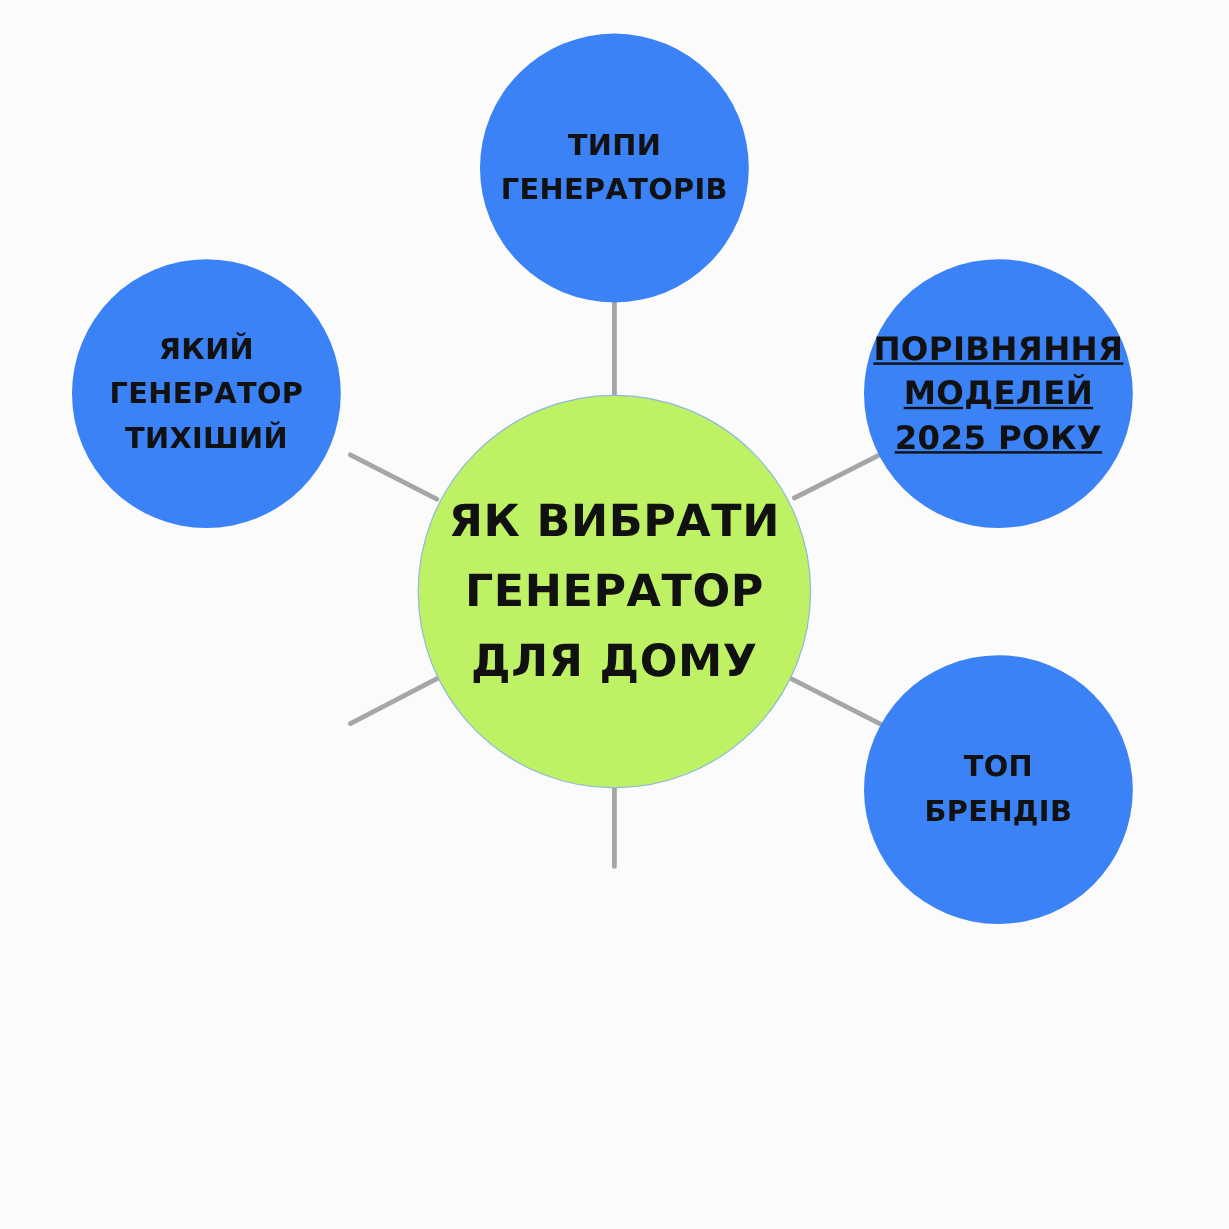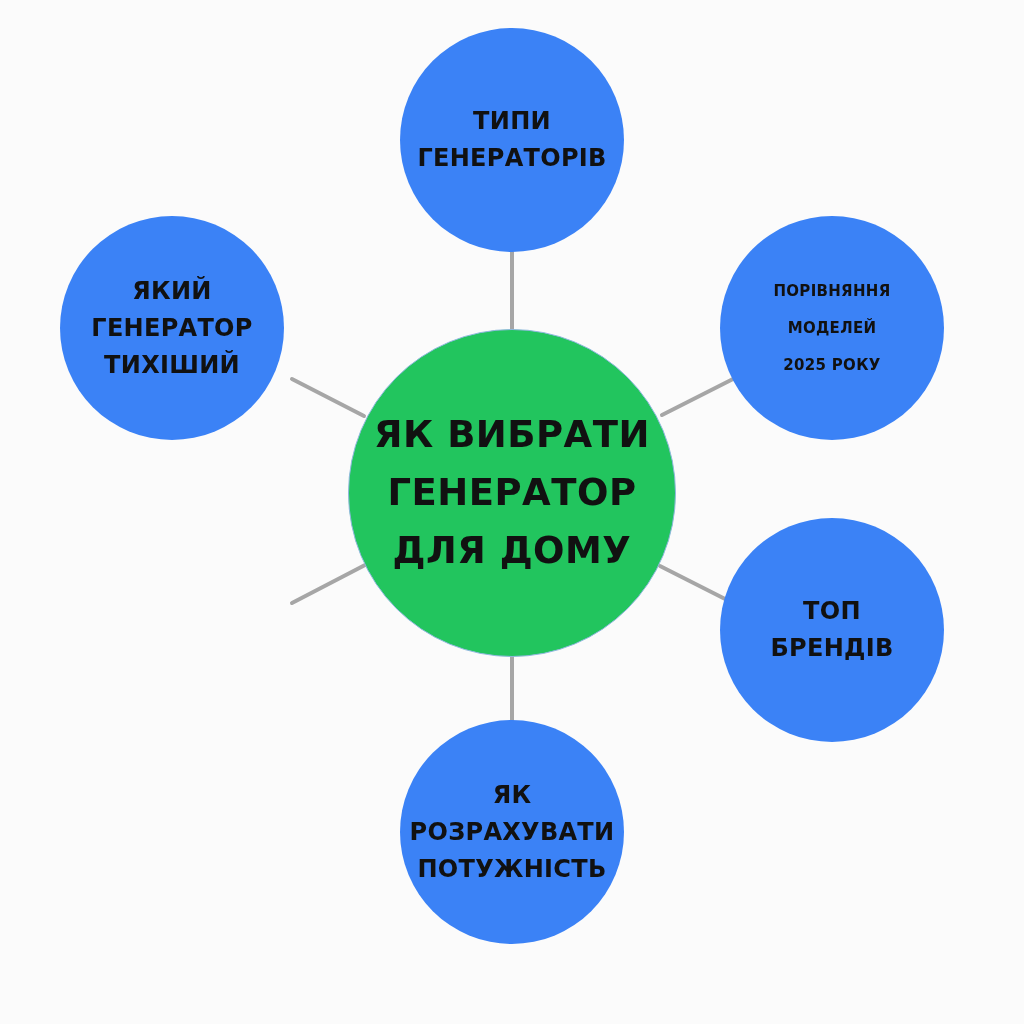--- a/index.html
+++ b/index.html
@@ -32,45 +32,45 @@
       font-family: "DejaVu Sans", sans-serif;
       font-weight: bold;
       color: #111111;
       text-transform: uppercase;
     }
     .node.center {
       width: 328px;
       height: 328px;
       left: 348px;
       top: 329px;
-      background: #22c55e;
+      background: #bef264;
       border: 1.5px solid #8fb8de;
       font-size: 37px;
       line-height: 58px;
       letter-spacing: 0.5px;
     }
     .node.sat {
       width: 224px;
       height: 224px;
       background: #3b82f6;
       font-size: 24px;
       line-height: 37px;
       letter-spacing: 0.3px;
     }
     .node .label {
       white-space: pre-line;
       display: block;
     }
     #n-top      { left: 400px; top: 28px; }
     #n-top-right{ left: 720px; top: 216px; }
-    #n-bot-right{ left: 720px; top: 518px; text-align: center; }
+    #n-bot-right{ left: 720px; top: 546px; text-align: center; }
     #n-bottom   { left: 400px; top: 720px; }
     #n-bot-left { left: 78px;  top: 536px; }
     #n-top-left { left: 60px;  top: 216px; }
-    #n-top-right .label, #n-bot-left .label { font-size: 15px; }
+    #n-top-right .label, #n-bot-left .label { font-size: 27px; text-decoration: underline; }
   </style>
 </head>
 <body>
 
 <div class="canvas">
   <svg class="connectors" viewBox="0 0 1024 1024">
     <line x1="512" y1="252" x2="512" y2="330" stroke="#a6a6a6" stroke-width="4" stroke-linecap="round"></line>
     <line x1="662" y1="415" x2="735" y2="378" stroke="#a6a6a6" stroke-width="4" stroke-linecap="round"></line>
     <line x1="660" y1="566" x2="733" y2="603" stroke="#a6a6a6" stroke-width="4" stroke-linecap="round"></line>
     <line x1="512" y1="656" x2="512" y2="722" stroke="#a6a6a6" stroke-width="4" stroke-linecap="round"></line>
@@ -93,25 +93,20 @@
     <span class="label">ПОРІВНЯННЯ
 МОДЕЛЕЙ
 2025 РОКУ</span>
   </div>
 
   <div class="node sat" id="n-bot-right">
     <span class="label">ТОП
 БРЕНДІВ</span>
   </div>
 
-  <div class="node sat" id="n-bottom">
-    <span class="label">ЯК
-РОЗРАХУВАТИ
-ПОТУЖНІСТЬ</span>
-  </div>
 
 
   <div class="node sat" id="n-top-left">
     <span class="label">ЯКИЙ
 ГЕНЕРАТОР
 ТИХІШИЙ</span>
   </div>
 </div>
 
 </body></html>

